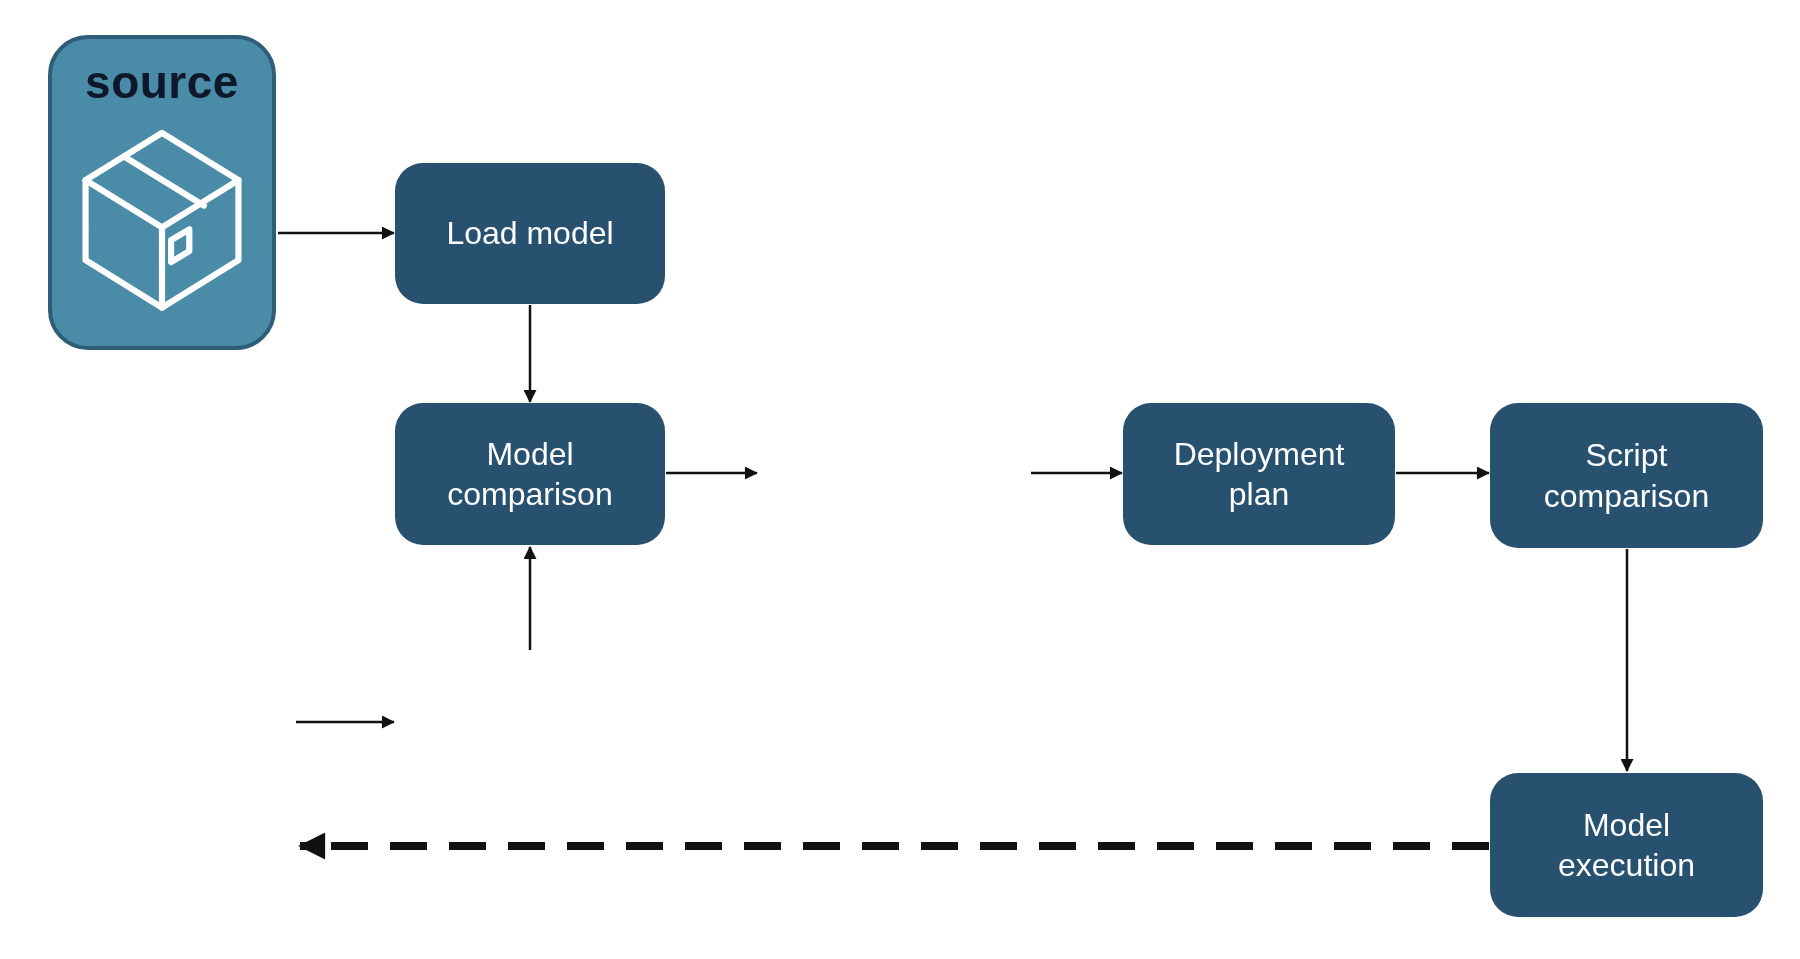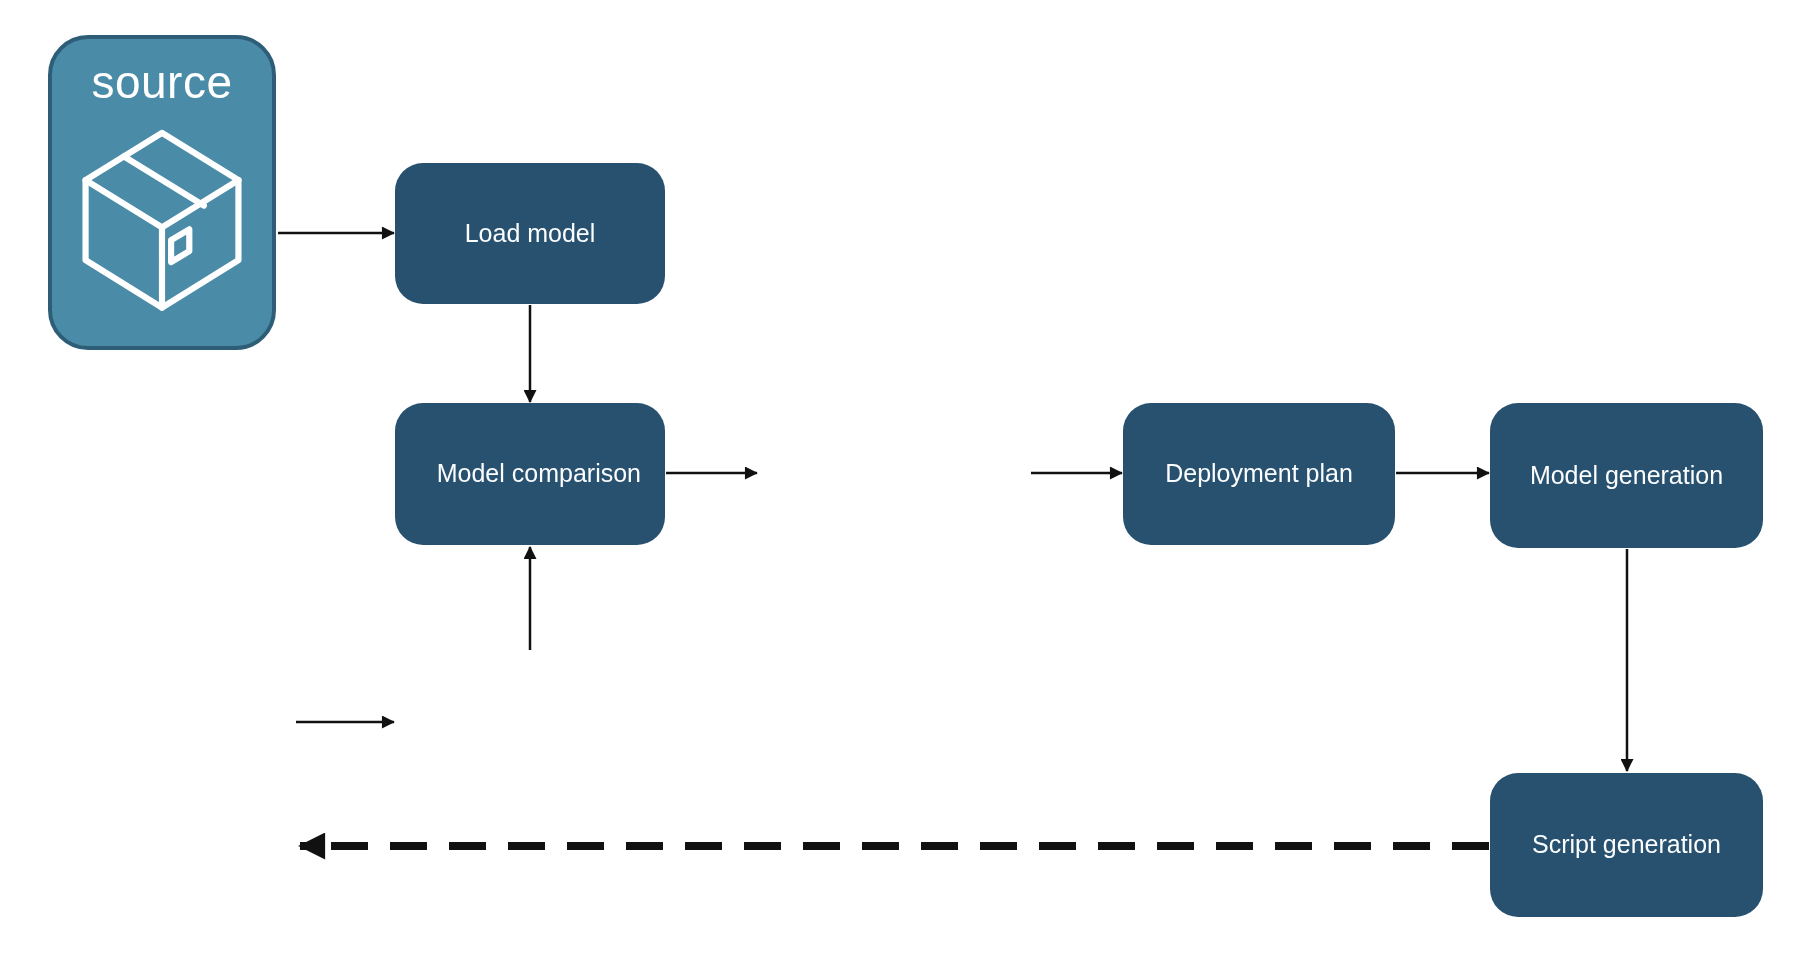--- a/index.html
+++ b/index.html
@@ -9,35 +9,35 @@
   }
   
   .container-node {
     position:absolute; box-sizing:border-box;
     background:#4A8CA8; border:4px solid #2E5E77; border-radius:40px;
     display:flex; flex-direction:column; align-items:center;
   }
   #node-source { left:48px; top:35px;  width:228px; height:315px; }
   #node-target { left:50px; top:605px; width:245px; height:321px; }
   .container-label {
-    color:#ffffff; font-weight:normal; font-size:46px; letter-spacing:0.5px;
+    color:#0f172a; font-weight:bold; font-size:46px; letter-spacing:0.5px;
     margin-top:18px; line-height:1.1;
   }
   .container-icon {
     flex:1; width:100%; display:flex; align-items:center; justify-content:center;
     padding-bottom:10px;
   }
   .container-icon svg { display:block; }
 
   
   .process-node {
     position:absolute; box-sizing:border-box;
     background:#28506F; border-radius:28px;
     display:flex; align-items:center; justify-content:center;
-    text-align:center; color:#FBFDFE; font-size:25px; line-height:1.26;
+    text-align:center; color:#FBFDFE; font-size:32px; line-height:1.26;
     padding:0 24px;
   }
   #node-load-model        { left:395px;  top:163px; width:270px; height:141px; }
   #node-model-comparison  { left:395px;  top:403px; width:270px; height:142px;justify-content:flex-end; }
   #node-model-differences { left:758px;  top:403px; width:272px; height:142px; }
   #node-deployment-plan   { left:1123px; top:403px; width:272px; height:142px; }
   #node-script-generation { left:1490px; top:403px; width:273px; height:145px; }
   #node-reverse-engineer  { left:395px;  top:651px; width:270px; height:143px; }
   #node-script-execution  { left:1490px; top:773px; width:273px; height:144px; }
 
@@ -73,24 +73,24 @@
   <div class="process-node" id="node-load-model">
     <span>Load model</span>
   </div>
   <div class="process-node" id="node-model-comparison">
     <span>Model comparison</span>
   </div>
   <div class="process-node" id="node-deployment-plan">
     <span>Deployment plan</span>
   </div>
   <div class="process-node" id="node-script-generation">
-    <span>Model generation</span>
+    <span>Script comparison</span>
   </div>
   <div class="process-node" id="node-script-execution">
-    <span>Script generation</span>
+    <span>Model execution</span>
   </div>
 
   <svg class="edges-overlay">
     <defs>
       <marker id="arrow" viewBox="0 0 10 10" refX="9.3" refY="5" markerWidth="17" markerHeight="13" orient="auto" markerUnits="userSpaceOnUse">
         <path d="M0,0 L10,5 L0,10 z" fill="#111111"></path>
       </marker>
       <marker id="arrow-big" viewBox="0 0 10 10" refX="9.3" refY="5" markerWidth="32" markerHeight="27" orient="auto" markerUnits="userSpaceOnUse">
         <path d="M0,0 L10,5 L0,10 z" fill="#111111"></path>
       </marker>

